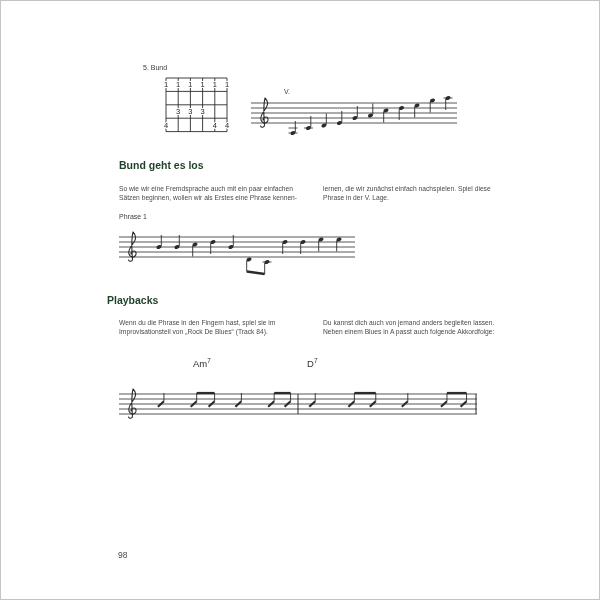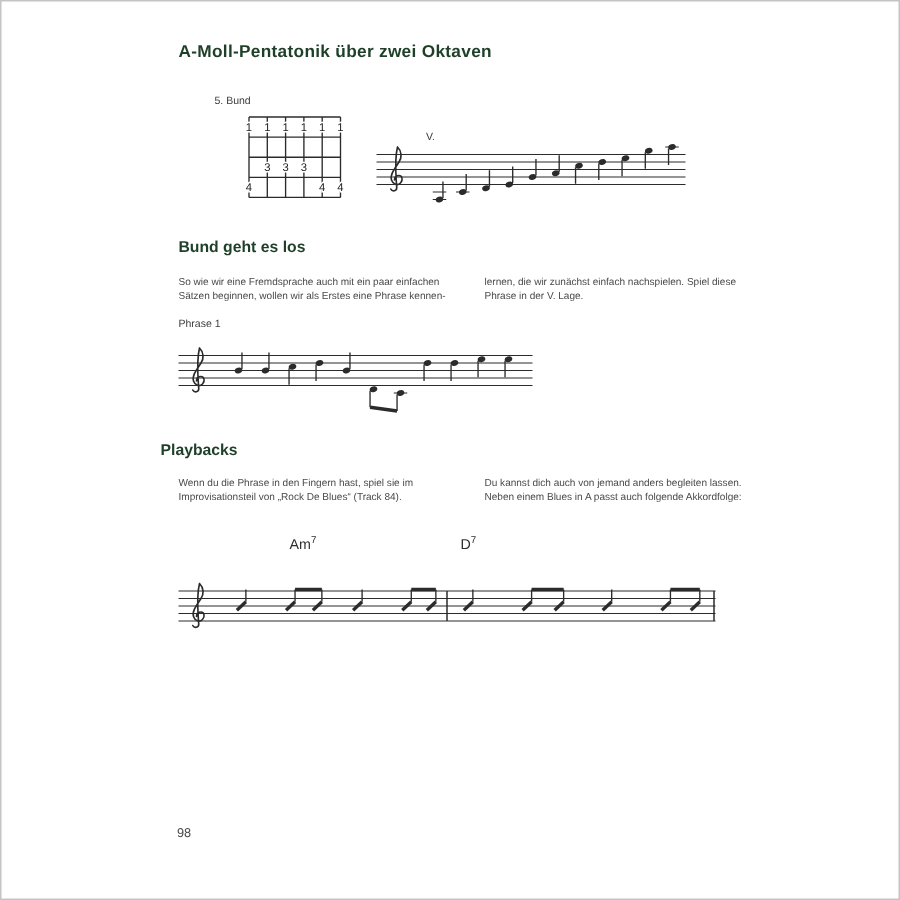--- a/index.html
+++ b/index.html
@@ -16,21 +16,20 @@
   .chord{font-size:9.5px;color:#2f2f2f;}
   .chord sup{font-size:6.5px;}
   .page-num{font-size:8.5px;color:#4a4a4a;}
   svg{display:block;}
 </style>
 </head>
 <body>
 
 <div id="page">
 
-  <div class="abs title" style="left:118px;top:28px;">A-Moll-Pentatonik über zwei Oktaven</div>
 
   <div class="abs small-label" style="left:142px;top:63px;">5. Bund</div>
   <div class="abs" style="left:162px;top:74px;">
     <svg id="fretboard-svg" width="68" height="60">
         <line x1="3" y1="3" x2="3" y2="56.6" stroke="#2b2b2b" stroke-width="0.9"></line>
         <line x1="15.2" y1="3" x2="15.2" y2="56.6" stroke="#2b2b2b" stroke-width="0.9"></line>
         <line x1="27.4" y1="3" x2="27.4" y2="56.6" stroke="#2b2b2b" stroke-width="0.9"></line>
         <line x1="39.599999999999994" y1="3" x2="39.599999999999994" y2="56.6" stroke="#2b2b2b" stroke-width="0.9"></line>
         <line x1="51.8" y1="3" x2="51.8" y2="56.6" stroke="#2b2b2b" stroke-width="0.9"></line>
         <line x1="64" y1="3" x2="64" y2="56.6" stroke="#2b2b2b" stroke-width="0.9"></line>

